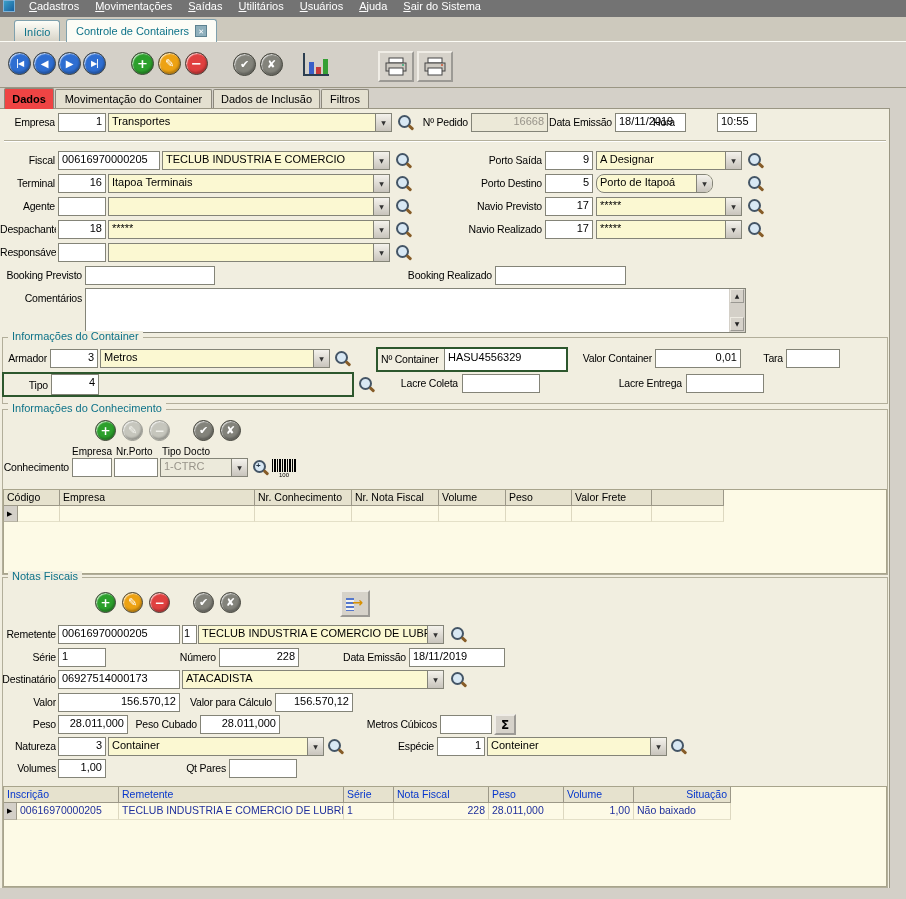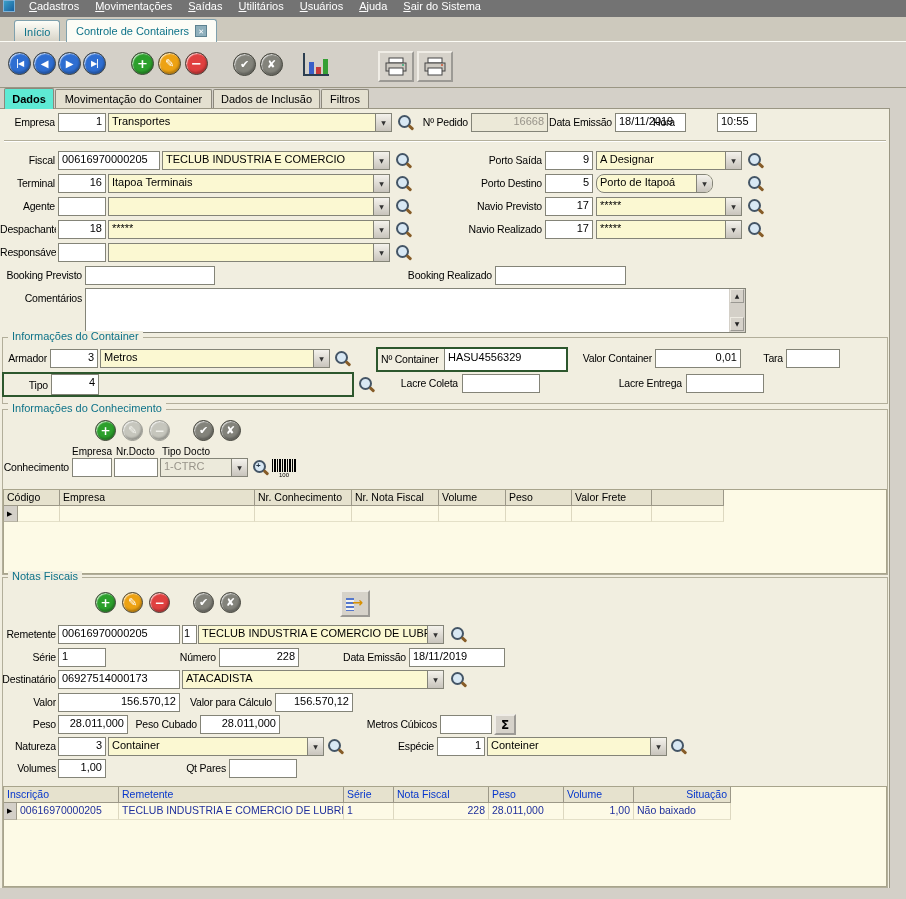--- a/index.html
+++ b/index.html
@@ -22,21 +22,21 @@
 .cbtn{position:absolute;width:21px;height:21px;border-radius:50%;display:flex;align-items:center;justify-content:center;color:#fff;font-size:12px;font-weight:bold;border:1px solid #44443c;box-shadow:inset 1px 1px 1px rgba(255,255,255,.7),inset -1px -2px 2px rgba(0,0,0,.25);cursor:pointer;font-family:"DejaVu Sans",sans-serif;}
 .big{width:23px;height:23px;font-size:13px;}
 .blue{background:#2e6ed2;}.green{background:#2ca02c;}.orange{background:#eda213;}.red{background:#e04040;}.gray{background:#83837b;}
 .off{background:#c6c6bd;border-color:#9a9a92;color:#f2f2ec;}
 .bevel{position:absolute;background:#d6d2ca;border:2px outset #f0ede6;display:flex;align-items:center;justify-content:center;cursor:pointer;}
 .chart{position:absolute;width:26px;height:23px;border-left:2px solid #2c3e50;border-bottom:2px solid #2c3e50;cursor:pointer;}
 .cbar{position:absolute;bottom:0;width:5px;}
 
 .panel{position:absolute;left:0;top:108px;width:890px;height:780px;background:#f1eee0;border-top:1px solid #9a9684;border-right:1px solid #9a9684;}
 .ftab{position:absolute;text-align:center;border:1px solid #8c887c;border-bottom:none;border-radius:2px 2px 0 0;background:#e4e0d0;font-size:11px;line-height:19px;cursor:pointer;height:19px;white-space:nowrap;overflow:hidden;}
-.ftab.on{background:#5eead4;font-weight:bold;height:21px;line-height:20px;z-index:3;}
+.ftab.on{background:#ef4444;font-weight:bold;height:21px;line-height:20px;z-index:3;}
 
 .lbl{position:absolute;height:19px;line-height:19px;text-align:right;font-size:10.5px;letter-spacing:-0.2px;white-space:nowrap;overflow:hidden;}
 .fld{position:absolute;height:19px;background:#fff;border:1px solid #848478;padding:1px 3px 0;overflow:hidden;white-space:nowrap;font-size:11px;}
 .num{text-align:right;}
 .dis{background:#ece9d8;color:#98948a;}
 .combo{position:absolute;height:19px;background:#fbf8d2;border:1px solid #848478;padding:1px 18px 0 3px;overflow:hidden;white-space:nowrap;font-size:11px;}
 .combo.dis2{background:#eceadb;color:#98948a;}
 .dd{position:absolute;top:0;bottom:0;right:0;width:16px;background:linear-gradient(#f4f2ec,#c8c4bc);border-left:1px solid #848478;text-align:center;font-size:6px;color:#333;display:flex;align-items:center;justify-content:center;font-family:"DejaVu Sans",sans-serif;cursor:pointer;}
 .dd::after{content:"▼";}
 .mag{position:absolute;width:17px;height:17px;cursor:pointer;}
@@ -263,21 +263,21 @@
 <div class="group" style="left:2px;top:409px;width:886px;height:166px;"></div>
 <span class="gtitle" style="left:8px;top:403px;">Informações do Conhecimento</span>
 
 <div class="cbtn green" style="left:95px;top:420px;">+</div>
 <div class="cbtn off" style="left:122px;top:420px;font-size:11px;">✎</div>
 <div class="cbtn off" style="left:149px;top:420px;">−</div>
 <div class="cbtn gray" style="left:193px;top:420px;font-size:11px;">✔</div>
 <div class="cbtn gray" style="left:220px;top:420px;font-size:11px;">✘</div>
 
 <span class="minil" style="left:72px;top:447px;">Empresa</span>
-<span class="minil" style="left:116px;top:447px;">Nr.Docto</span>
+<span class="minil" style="left:116px;top:447px;">Nr.Porto</span>
 <span class="minil" style="left:162px;top:447px;">Tipo Docto</span>
 
 <span class="lbl" style="left:0px;top:458px;width:69px;">Conhecimento</span>
 <div class="fld" style="left:72px;top:458px;width:40px;"></div>
 <div class="fld" style="left:114px;top:458px;width:44px;"></div>
 <div class="combo dis2" style="left:160px;top:458px;width:88px;">
   <span>1-CTRC</span>
   <span class="dd"></span>
 </div>
 <span class="mag" style="left:252px;top:459px;">

